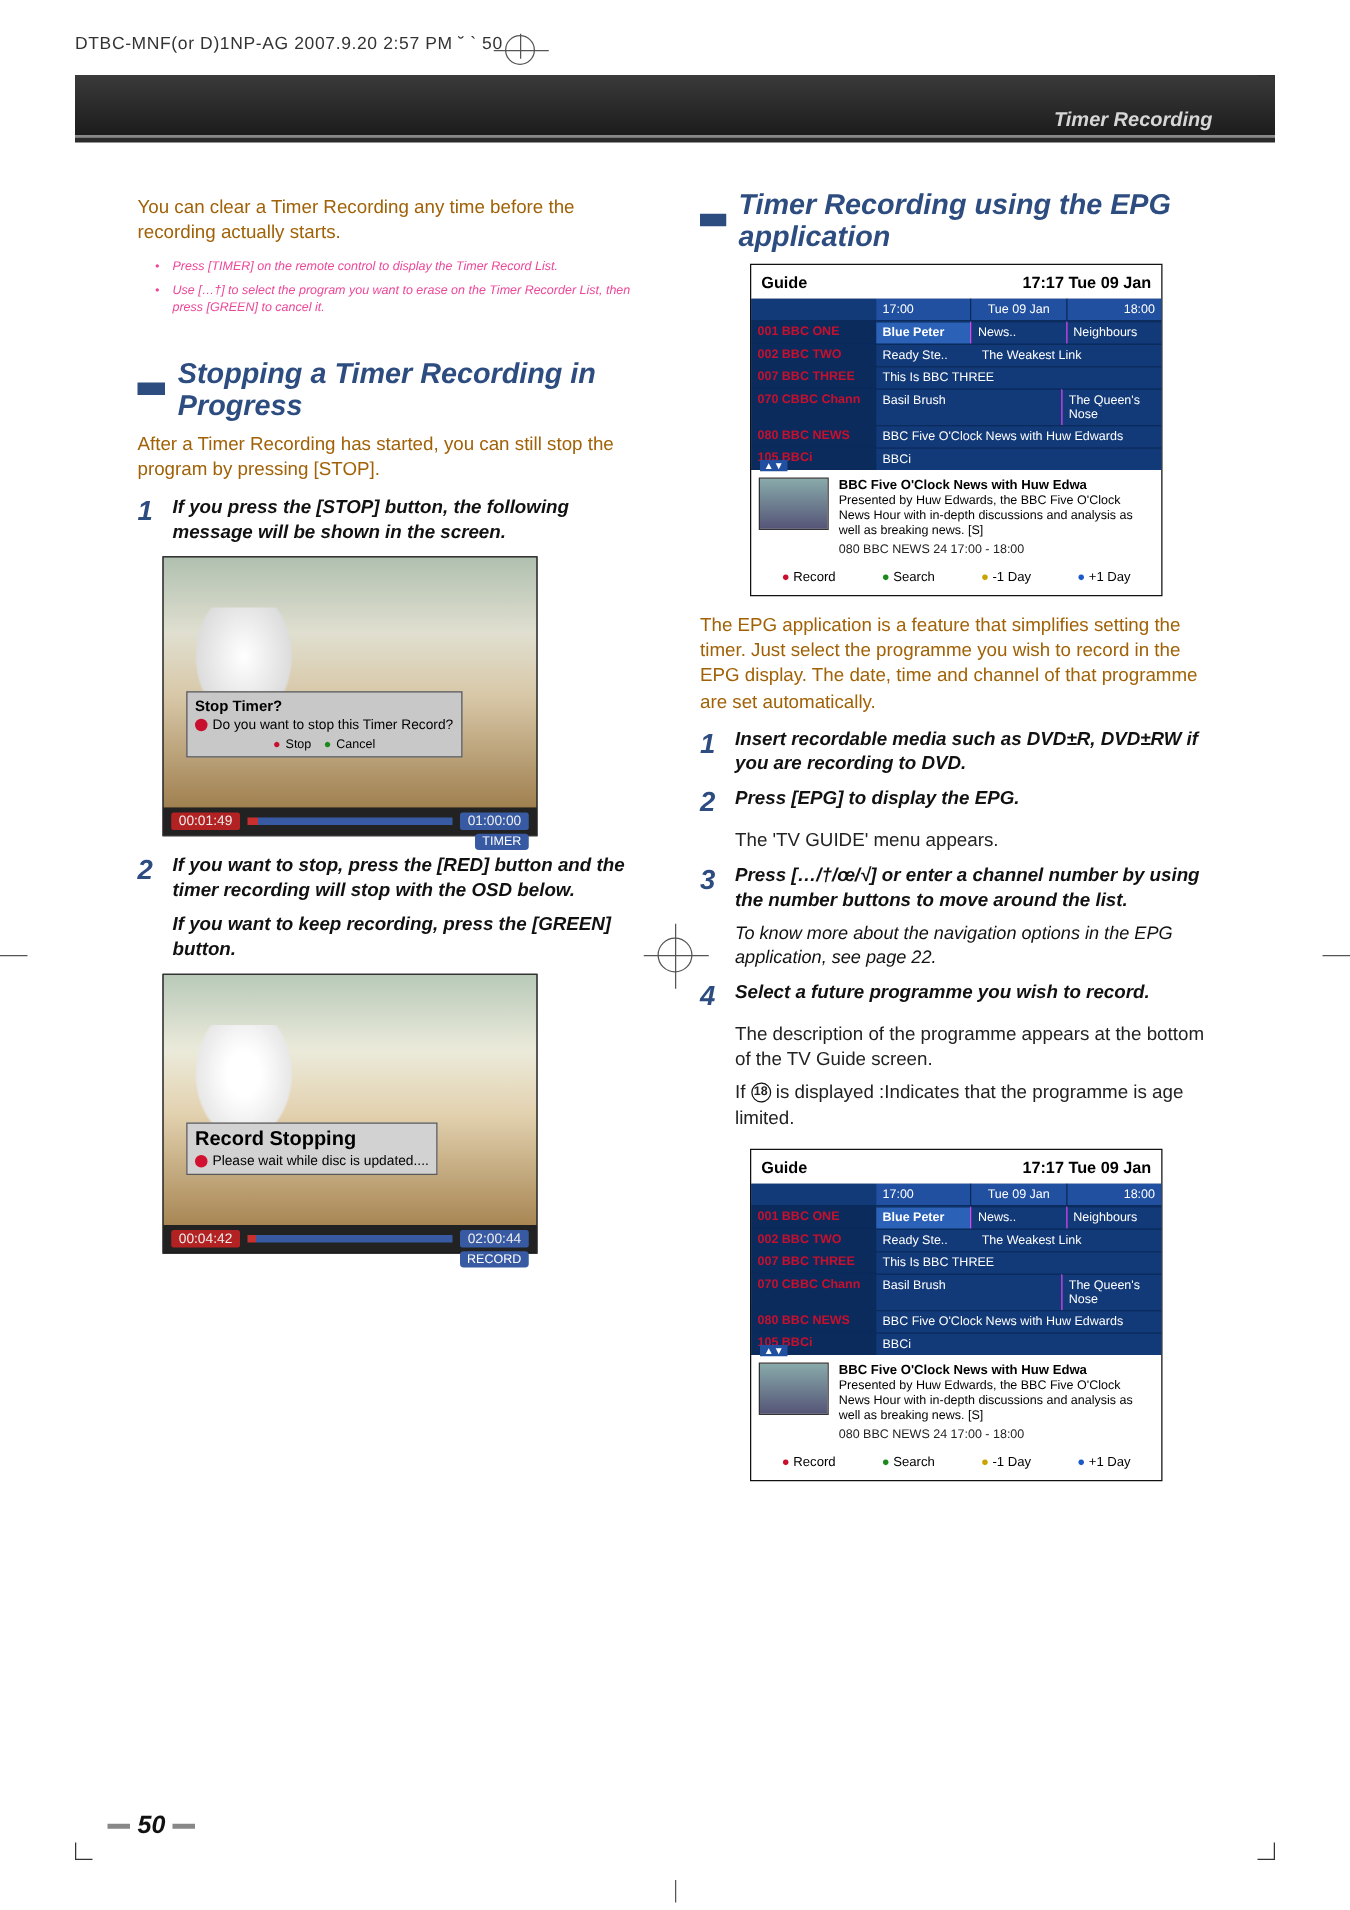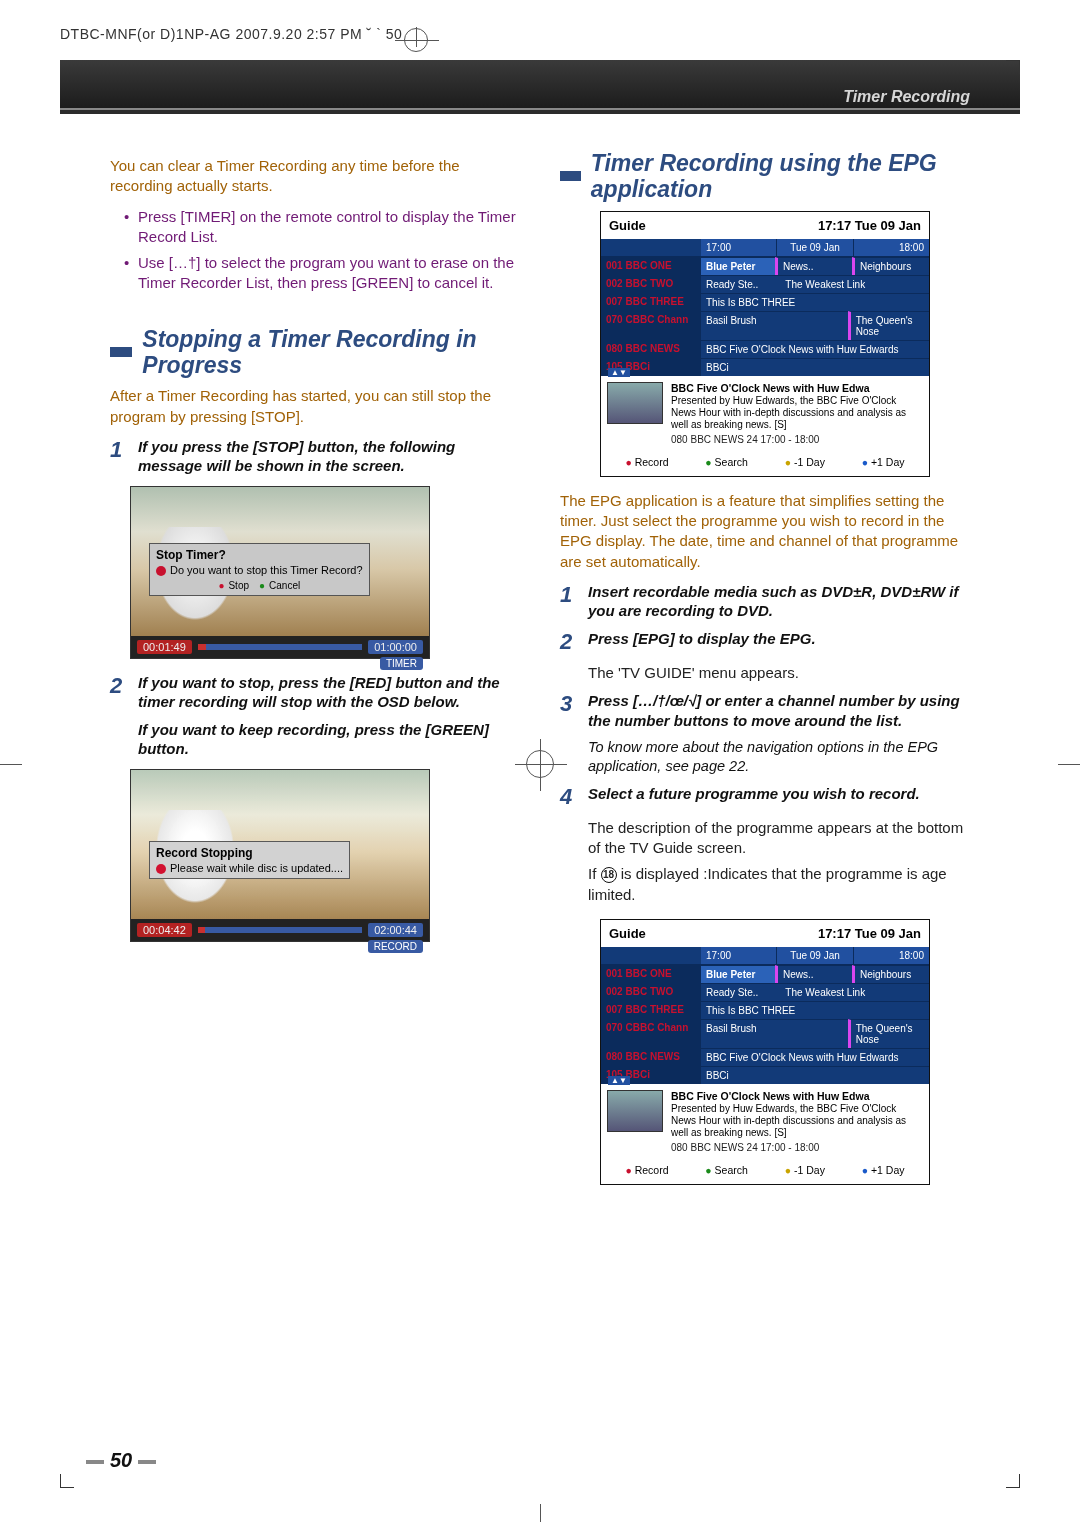--- a/index.html
+++ b/index.html
@@ -75,21 +75,21 @@
     font-size:23px;
     line-height:1.15;
   }
   .body-text{
     font-size:15px;
     color:#a16207;
     line-height:1.35;
     margin:6px 0 10px 0;
   }
   ul.bullets{ list-style:none; margin-left:14px; }
-  ul.bullets li{ font-size:15px; color:#701a75; line-height:1.35; padding-left:14px; position:relative; margin-bottom:6px; }
+  ul.bullets li{ font-size:10px; color:#ec4899; line-height:1.35; padding-left:14px; position:relative; margin-bottom:6px;font-style:italic; }
   ul.bullets li::before{ content:"•"; position:absolute; left:0; }
 
   .step{ display:flex; gap:10px; margin:8px 0; }
   .step-num{
     color:#2d4c80; font-style:italic; font-weight:bold; font-size:22px; min-width:18px;
   }
   .step-text{
     font-style:italic; font-weight:bold; font-size:15px; color:#111; line-height:1.3;
   }
   .step-note{
@@ -98,21 +98,21 @@
   }
   .plain{ font-style:normal; font-weight:normal; font-size:15px; color:#222; line-height:1.35; margin-left:28px; margin-top:6px; }
 
   .shot{
     width:300px; margin:10px 0 14px 20px;
     border:1px solid #333;
     background:#000;
     position:relative;
   }
   .kitchen{
-    height:149px;
+    height:200px;
     background: linear-gradient(180deg,#b0c0b0 0%, #e0dfd0 30%, #d8c8a8 55%, #a08050 100%);
     position:relative;
   }
   .kitchen .cook{
     position:absolute; left:20px; top:40px; width:110px; height:130px;
     background: radial-gradient(ellipse at 40% 30%, #fff 0%, #ddd 40%, transparent 42%);
   }
   .popup{
     position:absolute; left:18px; bottom:40px;
     background:#c8c8c8; border:1px solid #555;
@@ -129,21 +129,21 @@
     background:#222; color:#eee; font-size:11px; padding:4px 6px;
   }
   .chip{ background:#385aa3; padding:1px 6px; border-radius:2px; }
   .chip.rec{ background:#b32222; }
   .badge{
     position:absolute; right:6px; bottom:-12px;
     background:#385aa3; color:#fff; font-size:10px; padding:1px 6px; border-radius:3px;
   }
 
   .shot2 .kitchen{ filter:brightness(1.05); }
-  .shot2 .popup strong{ font-size:12px; }
+  .shot2 .popup strong{ font-size:16px; }
   .shot2 .popup .msg{ font-size:11px; }
 
   .guide-shot{
     width:330px;
     border:1px solid #111;
     margin:6px auto 14px auto;
     background:#fff;
     font-size:11px;
   }
   .guide-head{
@@ -154,21 +154,21 @@
   }
   .grid-head{ display:flex; font-size:10px; }
   .chcol{ width:100px; padding:3px 5px; background:#123a78; border-bottom:1px solid #0b2b5c; }
   .tcol{ flex:1; padding:3px 5px; background:#2150a0; text-align:left; border-bottom:1px solid #0b2b5c; }
   .tcol.r{ border-left:1px solid #0b2b5c; }
   .grid-row{ display:flex; font-size:10px; }
   .grid-row .chcol{ color:#c8102e; font-weight:bold; background:#0b2b5c; }
   .grid-row .pcell{ flex:1; padding:3px 5px; background:#123a78; border-top:1px solid #0b2b5c; color:#fff; }
   .grid-row .pcell.sel{ background:#2b62b8;font-weight:bold; }
   .grid-row .pcell.half{ flex:0.5; }
-  .grid-row .pcell.half2{ flex:0.5; border-left:3px solid #d946ef; }
+  .grid-row .pcell.half2{ flex:0.5; border-left:1px solid #d946ef; }
   .guide-foot{
     display:flex; gap:8px; padding:6px; align-items:flex-start;
   }
   .thumb{ width:56px; height:42px; background:linear-gradient(#8aa, #557); border:1px solid #333; }
   .guide-desc{ font-size:10px; line-height:1.2; flex:1; }
   .guide-desc strong{ font-size:10.5px; }
   .guide-chline{ font-size:10px; color:#222; margin-top:3px; }
   .guide-btns{
     display:flex; justify-content:space-around; padding:4px 6px 8px 6px; font-size:10.5px;
   }

